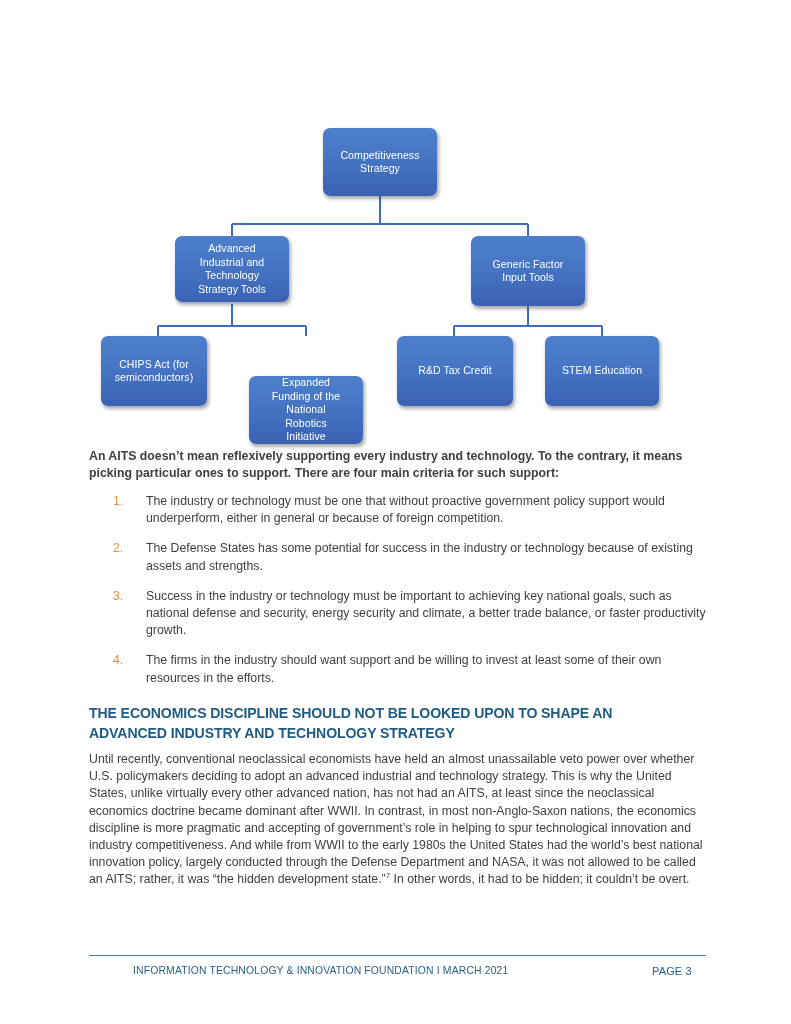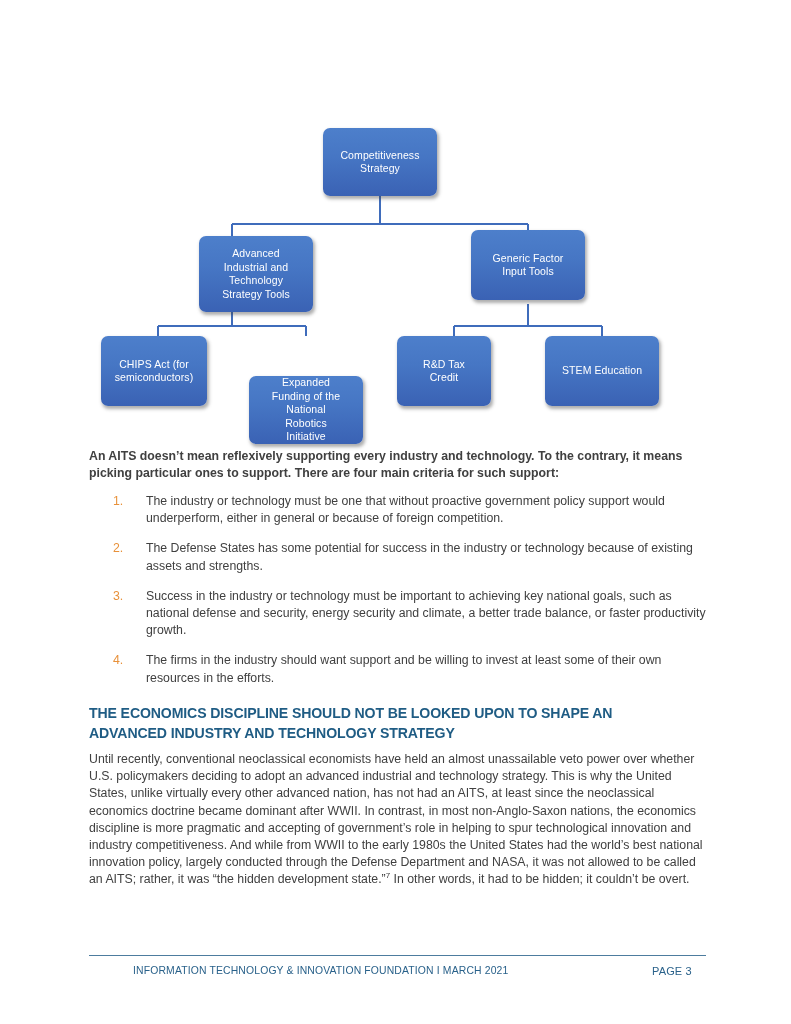--- a/index.html
+++ b/index.html
@@ -188,37 +188,37 @@
         <path d="M 365 208 L 513 208"></path>
         <path d="M 365 208 L 365 218"></path>
         <path d="M 513 208 L 513 218"></path>
       </g>
     </svg>
 
     <div class="node" style="left:234px; top:10px; width:114px; height:68px;">
       <span class="node-label">Competitiveness Strategy</span>
     </div>
 
-    <div class="node" style="left:86px; top:118px; width:114px; height:76px;margin-left:24px;">
+    <div class="node" style="left:86px; top:118px; width:114px; height:66px;">
       <span class="node-label">Advanced Industrial and Technology Strategy Tools</span>
     </div>
 
-    <div class="node" style="left:382px; top:112px; width:114px; height:70px;">
+    <div class="node" style="left:382px; top:118px; width:114px; height:70px;">
       <span class="node-label">Generic Factor Input Tools</span>
     </div>
 
     <div class="node" style="left:12px; top:218px; width:106px; height:70px;">
       <span class="node-label">CHIPS Act (for semiconductors)</span>
     </div>
 
     <div class="node" style="left:160px; top:218px; width:114px; height:68px;margin-top:40px;">
       <span class="node-label">Expanded Funding of the National Robotics Initiative</span>
     </div>
 
-    <div class="node" style="left:308px; top:218px; width:94px; height:70px;">
+    <div class="node" style="left:308px; top:218px; width:116px; height:70px;">
       <span class="node-label">R&amp;D Tax Credit</span>
     </div>
 
     <div class="node" style="left:456px; top:218px; width:114px; height:70px;">
       <span class="node-label">STEM Education</span>
     </div>
 
   </div>
 
   <div class="para" id="intro-para">An AITS doesn’t mean reflexively supporting every industry and technology. To the contrary, it means picking particular ones to support. There are four main criteria for such support:</div>

